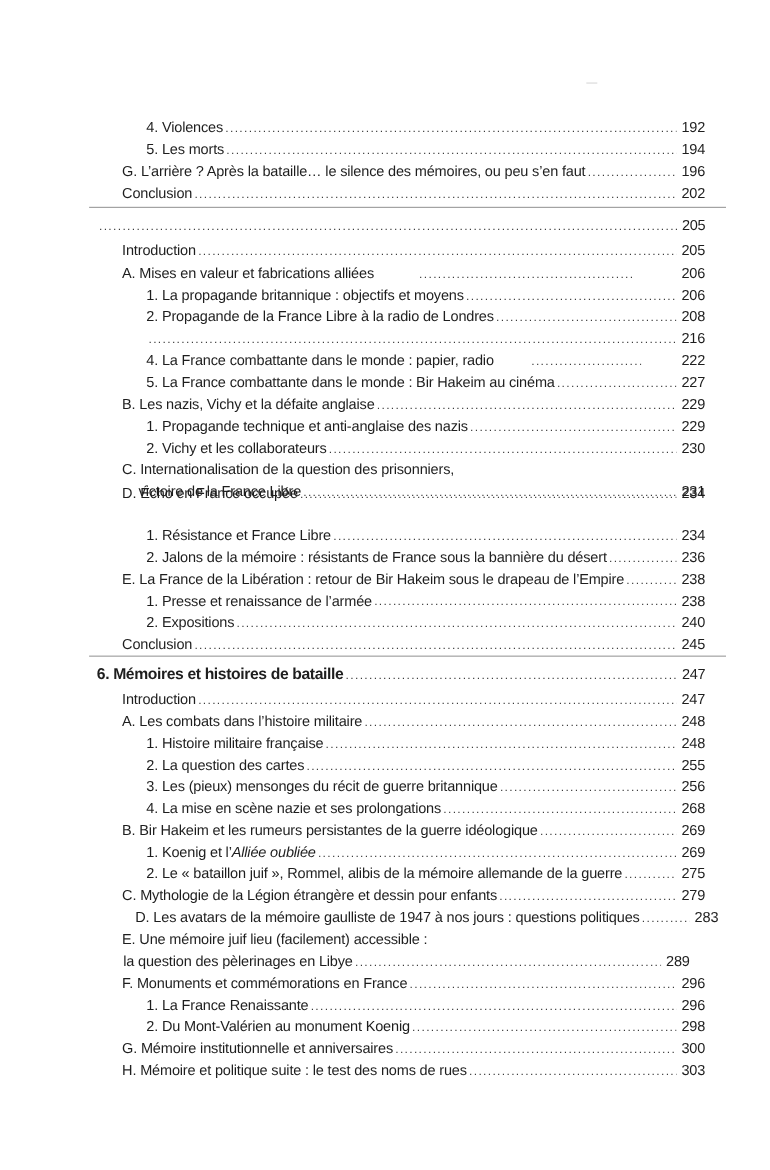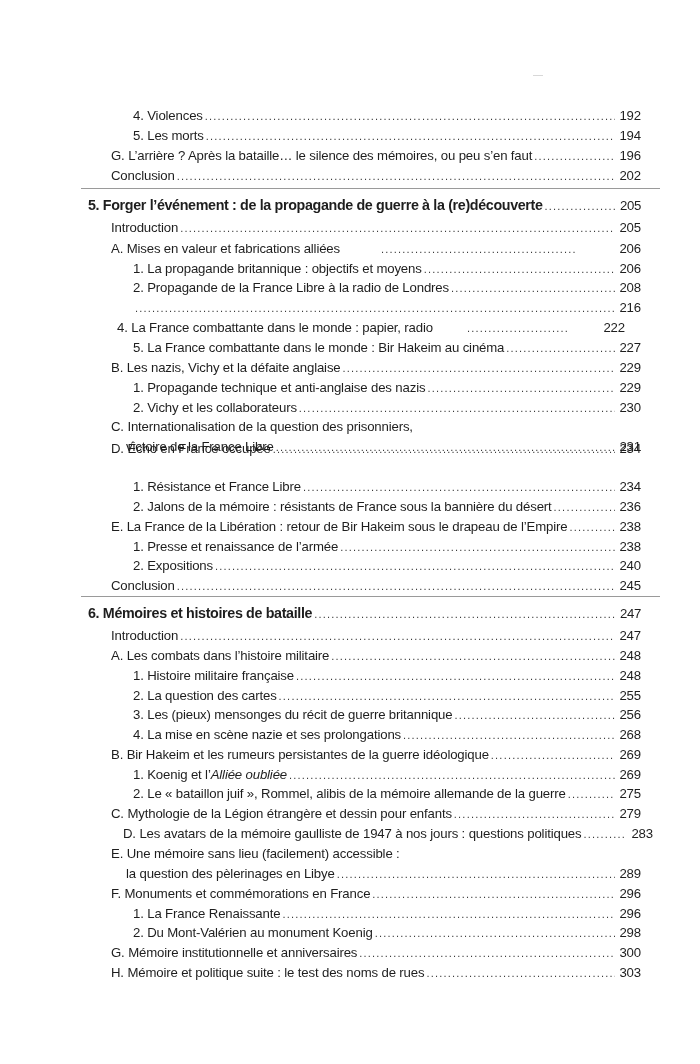--- a/index.html
+++ b/index.html
@@ -40,21 +40,20 @@
       <span class="label">G. L’arrière ? Après la bataille… le silence des mémoires, ou peu s’en faut</span>
       <span class="leader"></span>
       <span class="page">196</span>
     </div>
     <div class="row" style="left: 111px; top: 168px; width: 530px;">
       <span class="label">Conclusion</span>
       <span class="leader"></span>
       <span class="page">202</span>
     </div>
     <div class="row chapter" style="left: 88px; top: 197px; width: 553px;">
-      <span class="label">5. Forger l’événement : de la propagande de guerre à la (re)découverte</span>
       <span class="leader"></span>
       <span class="page">205</span>
     </div>
     <div class="row" style="left: 111px; top: 220px; width: 530px;">
       <span class="label">Introduction</span>
       <span class="leader"></span>
       <span class="page">205</span>
     </div>
     <div class="row" style="left: 111px; top: 241px; width: 530px; gap: 39px;">
       <span class="label">A. Mises en valeur et fabrications alliées</span>
@@ -68,21 +67,21 @@
     </div>
     <div class="row" style="left: 133px; top: 280px; width: 508px;">
       <span class="label">2. Propagande de la France Libre à la radio de Londres</span>
       <span class="leader"></span>
       <span class="page">208</span>
     </div>
     <div class="row" style="left: 133px; top: 300px; width: 508px;">
       <span class="leader"></span>
       <span class="page">216</span>
     </div>
-    <div class="row" style="left: 117px; top: 320px; width: 508px; gap: 32px;">
+    <div class="row" style="left: 133px; top: 320px; width: 508px; gap: 32px;">
       <span class="label">4. La France combattante dans le monde : papier, radio</span>
       <span class="leader"></span>
       <span class="page">222</span>
     </div>
     <div class="row" style="left: 133px; top: 340px; width: 508px;">
       <span class="label">5. La France combattante dans le monde : Bir Hakeim au cinéma</span>
       <span class="leader"></span>
       <span class="page">227</span>
     </div>
     <div class="row" style="left: 111px; top: 360px; width: 530px;">
@@ -197,23 +196,23 @@
       <span class="label">C. Mythologie de la Légion étrangère et dessin pour enfants</span>
       <span class="leader"></span>
       <span class="page">279</span>
     </div>
     <div class="row" style="left: 111px; top: 826px; width: 530px; margin-left: 12px;">
       <span class="label">D. Les avatars de la mémoire gaulliste de 1947 à nos jours : questions politiques</span>
       <span class="leader"></span>
       <span class="page">283</span>
     </div>
     <div class="row nopage" style="left: 111px; top: 846px; width: 530px;">
-      <span class="label">E. Une mémoire sans lieu (facilement) accessible :</span>
-    </div>
-    <div class="row" style="left: 126px; top: 866px; width: 515px;">
+      <span class="label">E. Une mémoire juif lieu (facilement) accessible :</span>
+    </div>
+    <div class="row" style="left: 112px; top: 866px; width: 515px;">
       <span class="label">la question des pèlerinages en Libye</span>
       <span class="leader"></span>
       <span class="page">289</span>
     </div>
     <div class="row" style="left: 111px; top: 886px; width: 530px;">
       <span class="label">F. Monuments et commémorations en France</span>
       <span class="leader"></span>
       <span class="page">296</span>
     </div>
     <div class="row" style="left: 133px; top: 906px; width: 508px;">

